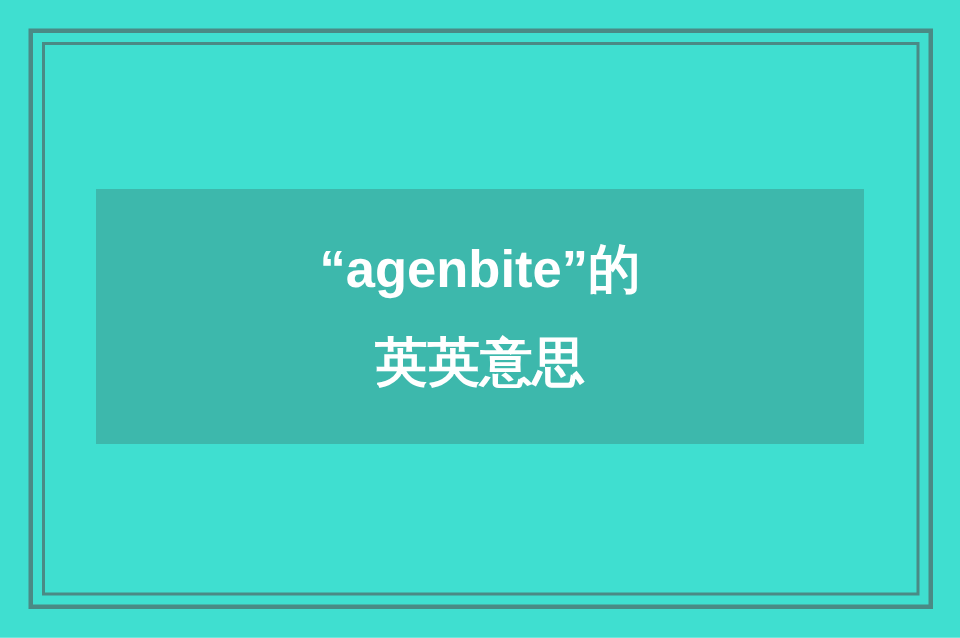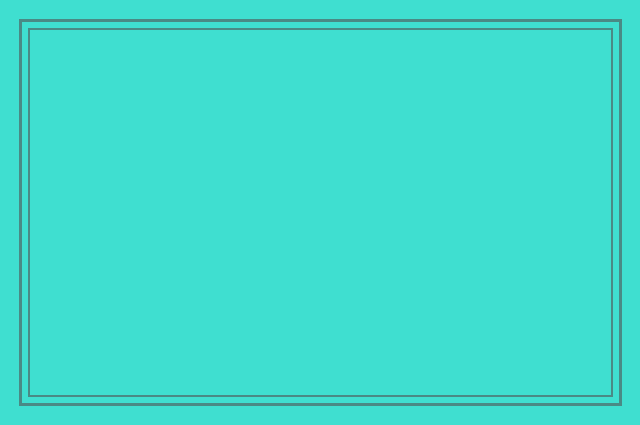--- a/index.html
+++ b/index.html
@@ -74,14 +74,17 @@
   }
 </style>
 </head>
 <body>
 
 <div id="poster">
 
   <div class="frame-outer"></div>
   <div class="frame-inner"></div>
 
+  <div class="title-panel">
+    <p class="title-text">“agenbite”的英英意思</p>
+  </div>
 
 </div>
 
 </body></html>

